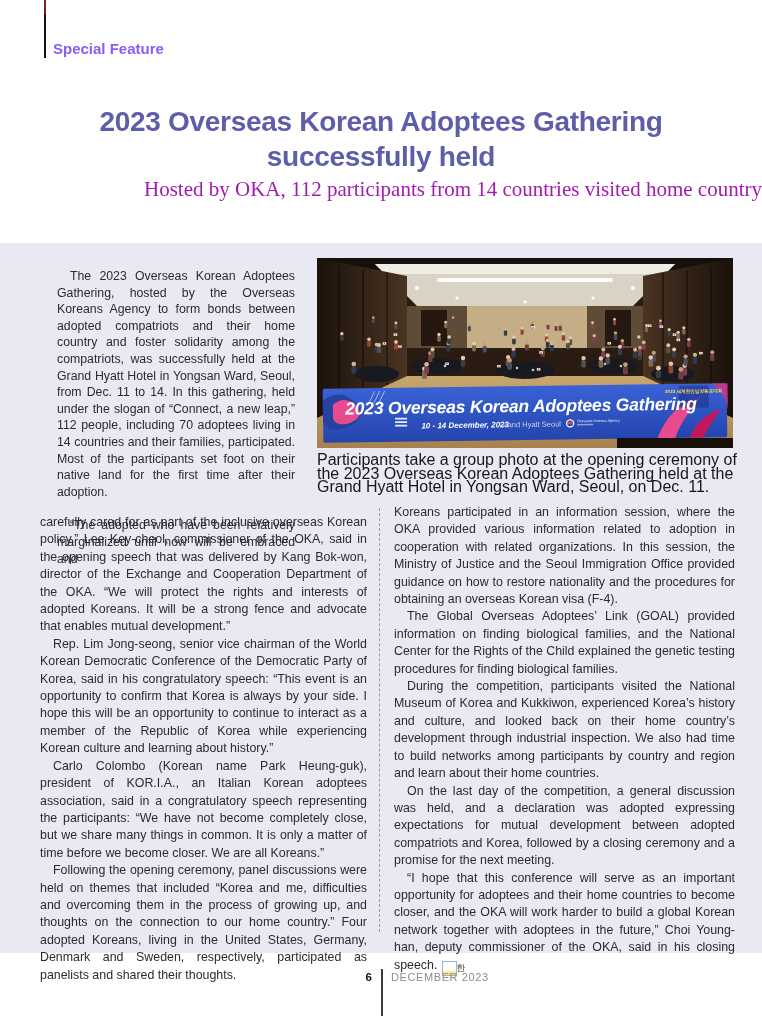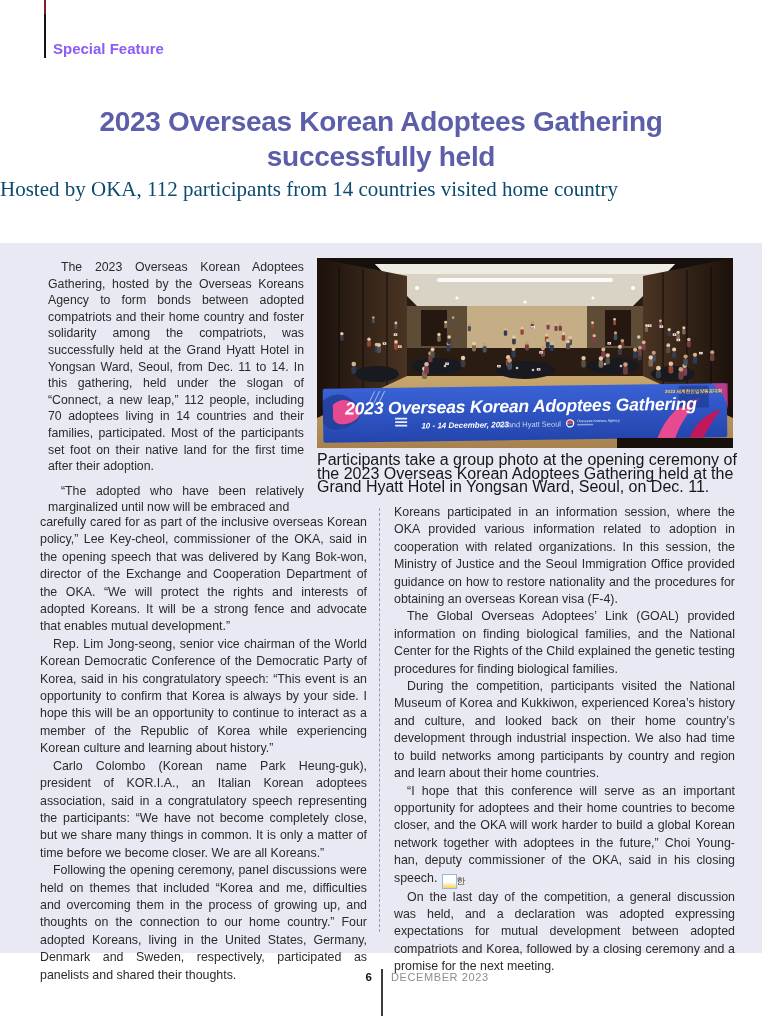--- a/index.html
+++ b/index.html
@@ -7,29 +7,29 @@
        font-family:"Liberation Sans",sans-serif;color:#2b2b2b;overflow:hidden;}
   .abs{position:absolute;}
 
   
   #top-rule{left:44px;top:0;width:2px;height:58px;background:#141414;}
   #top-rule-red{left:44px;top:0;width:2px;height:14px;background:#7c2026;}
   #kicker{left:53px;top:40px;font-size:15px;font-weight:bold;color:#8b5cf6;}
 
   #title{left:0;top:104px;width:762px;text-align:center;
          font-size:28px;line-height:35px;font-weight:bold;color:#5c5ea9;letter-spacing:-0.3px;}
-  #subtitle{left:0;top:177px;width:762px;text-align:left;
-            font-family:"Liberation Serif",serif;font-size:21px;color:#0c4a6e;}
+  #subtitle{left:0;top:177px;width:762px;text-align:right;
+            font-family:"Liberation Serif",serif;font-size:21px;color:#a21caf;}
 
   
   #feature-bg{left:0;top:243px;width:762px;height:710px;background:#e9e9f4;}
 
   
   #intro-col{left:40px;top:251px;width:272px;}
-  #intro-col p{margin:8px;text-align:justify;font-size:12.3px;line-height:16.6px;color:#2b2b2b;}
+  #intro-col p{margin:17px;text-align:justify;font-size:12.3px;line-height:16.6px;color:#2b2b2b;}
 
   
   #photo{left:317px;top:258px;width:416px;height:190px;}
   #caption{left:317px;top:453px;width:424px;font-size:16px;line-height:13.5px;color:#161616;text-align:left;}
 
   
   .col p{margin:0;text-align:justify;font-size:12.4px;line-height:17.4px;color:#2b2b2b;}
   .indent{text-indent:13px;}
   #left-col{left:40px;top:504px;width:327px;margin-top:10px;}
   #right-col{left:394px;top:504px;width:341px;}
@@ -350,19 +350,19 @@
   <p class="indent">Carlo Colombo (Korean name Park Heung-guk), president of KOR.I.A., an Italian Korean adoptees association, said in a congratulatory speech representing the participants: “We have not become completely close, but we share many things in common. It is only a matter of time before we become closer. We are all Koreans.”</p>
   <p class="indent">Following the opening ceremony, panel discussions were held on themes that included “Korea and me, difficulties and overcoming them in the process of growing up, and thoughts on the connection to our home country.” Four adopted Koreans, living in the United States, Germany, Denmark and Sweden, respectively, participated as panelists and shared their thoughts.</p>
 </div>
 
 <div class="abs" id="col-divider"></div>
 
 <div class="abs col" id="right-col">
   <p>Koreans participated in an information session, where the OKA provided various information related to adoption in cooperation with related organizations. In this session, the Ministry of Justice and the Seoul Immigration Office provided guidance on how to restore nationality and the procedures for obtaining an overseas Korean visa (F-4).</p>
   <p class="indent">The Global Overseas Adoptees’ Link (GOAL) provided information on finding biological families, and the National Center for the Rights of the Child explained the genetic testing procedures for finding biological families.</p>
   <p class="indent">During the competition, participants visited the National Museum of Korea and Kukkiwon, experienced Korea’s history and culture, and looked back on their home country’s development through industrial inspection. We also had time to build networks among participants by country and region and learn about their home countries.</p>
+  <p class="indent">On the last day of the competition, a general discussion was held, and a declaration was adopted expressing expectations for mutual development between adopted compatriots and Korea, followed by a closing ceremony and a promise for the next meeting.</p>
   <p class="indent"><span>“I hope that this conference will serve as an important opportunity for adoptees and their home countries to become closer, and the OKA will work harder to build a global Korean network together with adoptees in the future,” Choi Young-han, deputy commissioner of the OKA, said in his closing speech.</span><span class="endmark">한</span></p>
-  <p class="indent">On the last day of the competition, a general discussion was held, and a declaration was adopted expressing expectations for mutual development between adopted compatriots and Korea, followed by a closing ceremony and a promise for the next meeting.</p>
 </div>
 
 <div class="abs" id="footer-number">6</div>
 <div class="abs" id="footer-rule"></div>
 <div class="abs" id="footer-issue">DECEMBER 2023</div>
 
 </body></html>

